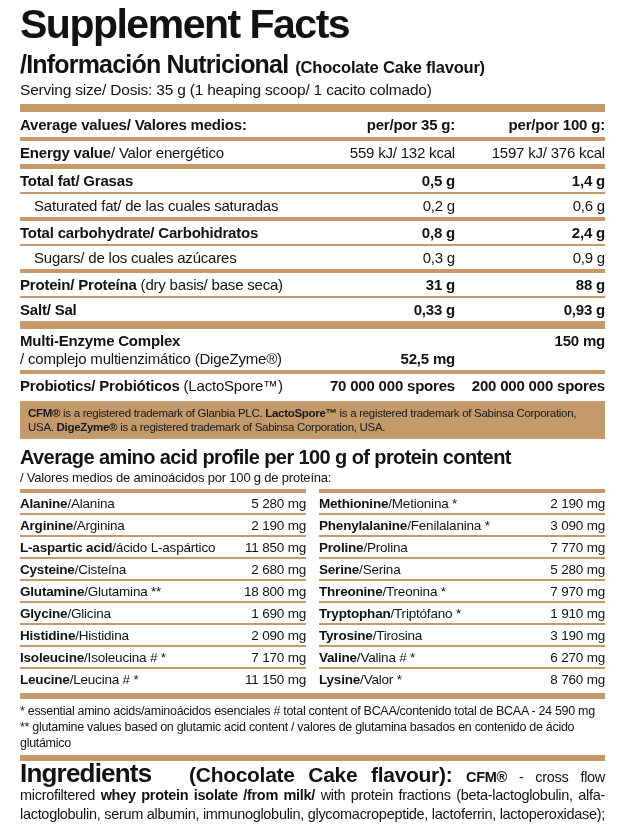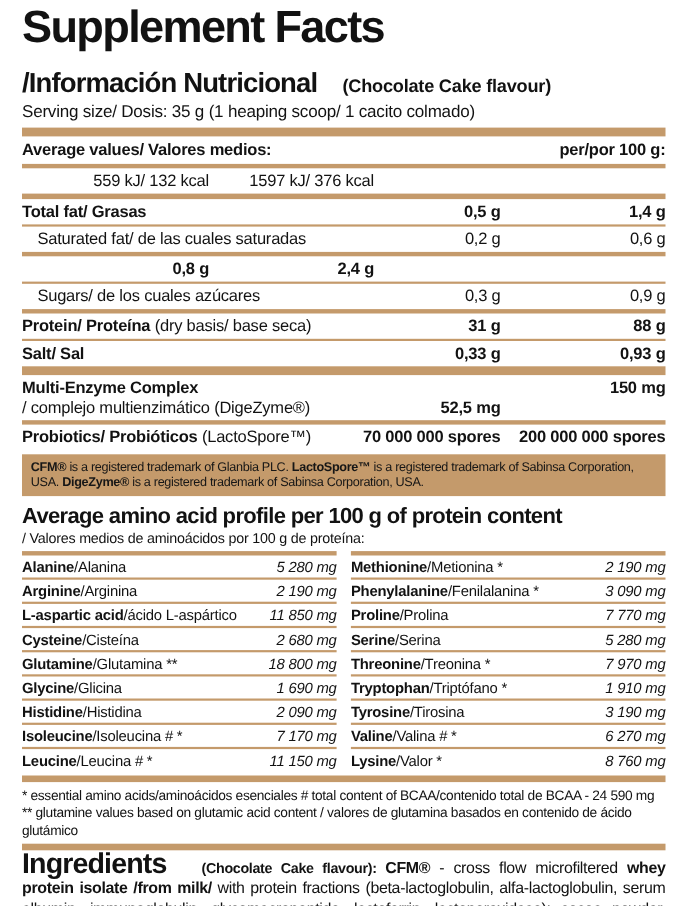--- a/index.html
+++ b/index.html
@@ -6,21 +6,21 @@
   body {
     width:625px; height:824px;
     background:#ffffff; color:#121212;
     font-family:"Liberation Sans", sans-serif;
     letter-spacing:-0.2px;
   }
   .page { padding:4px 20px 0 20px; }
 
   
   .title { font-size:41px; font-weight:bold; letter-spacing:-1.5px; line-height:1.02; margin:0; }
-  .subrow { display:flex; align-items:baseline; gap:23px; margin-top:16px; }
+  .subrow { display:flex; align-items:baseline; gap:7px; margin-top:4px; }
   .subtitle { font-size:25px; font-weight:bold; letter-spacing:-0.8px; }
   .flav { font-size:16.5px; font-weight:bold; }
   .serving { font-size:15.5px; margin:2px 0 5px 0; }
 
   
   .bar   { height:8px; background:#c49a6b; }
   .sep-t { height:2px; background:#c49a6b; }
   .sep-m { height:4px; background:#c49a6b; }
   .sep-m5{ height:5px; background:#c49a6b; }
   .bar-s { height:6px; background:#c49a6b; }
@@ -47,72 +47,75 @@
 
   
   .atitle { font-size:20px; font-weight:bold; letter-spacing:-0.6px; margin-top:4px; }
   .asub { font-size:13px; margin:1px 0 4px 0; }
   .amino-wrap { display:flex; gap:13px; }
   .acol { flex:1; border-top:4px solid #c49a6b; }
   .arow { display:flex; justify-content:space-between; align-items:baseline;
           padding:3px 0 2px 0; border-bottom:2px solid #c49a6b; font-size:13.5px; }
   .arow:last-child { border-bottom:none; }
   .arow .an { white-space:nowrap; }
-  .arow .av { white-space:nowrap;font-style:italic; }
+  .arow .av { white-space:nowrap; }
 
   
   .fnwrap { margin:4px 0; font-size:12.5px; line-height:16px; letter-spacing:-0.3px; }
 
   
   .ing { margin-top:3px; font-size:14.5px; line-height:18.5px; text-align:justify; letter-spacing:-0.3px; }
   .ing-head { font-size:26px; font-weight:bold; letter-spacing:-0.8px; }
-  .ing-flav { font-size:13px; font-weight:bold;padding-left:24px; }
+  .ing-flav { font-size:21px; font-weight:bold;padding-left:24px; }
 </style>
 </head>
 <body>
 
 <div class="page">
 
   <div class="title">Supplement Facts</div>
   <div class="subrow">
     <span class="subtitle">/Información Nutricional</span>
     <span class="flav">(Chocolate Cake flavour)</span>
   </div>
   <div class="serving">Serving size/ Dosis: 35 g (1 heaping scoop/ 1 cacito colmado)</div>
 
   <div class="bar"></div>
 
   <div>
     <div class="nrow hdr">
       <span class="lbl">Average values/ Valores medios:</span>
+      <span class="v35">per/por 35 g:</span>
       <span class="v100">per/por 100 g:</span>
     </div>
     <div class="sep-m"></div>
 
     <div class="nrow">
+      <span class="lbl"><span class="b">Energy value</span><span>/ Valor energético</span></span>
       <span class="v35">559 kJ/ 132 kcal</span>
       <span class="v100">1597 kJ/ 376 kcal</span>
     </div>
     <div class="sep-m5"></div>
 
     <div class="nrow">
       <span class="lbl"><span class="b">Total fat/ Grasas</span><span></span></span>
       <span class="v35 b">0,5 g</span>
       <span class="v100 b">1,4 g</span>
     </div>
     <div class="sep-t"></div>
 
     <div class="nrow indent">
       <span class="lbl"><span class="b"></span><span>Saturated fat/ de las cuales saturadas</span></span>
       <span class="v35">0,2 g</span>
       <span class="v100">0,6 g</span>
     </div>
     <div class="sep-m"></div>
 
     <div class="nrow">
+      <span class="lbl"><span class="b">Total carbohydrate/ Carbohidratos</span><span></span></span>
       <span class="v35 b">0,8 g</span>
       <span class="v100 b">2,4 g</span>
     </div>
     <div class="sep-t"></div>
 
     <div class="nrow indent">
       <span class="lbl"><span class="b"></span><span>Sugars/ de los cuales azúcares</span></span>
       <span class="v35">0,3 g</span>
       <span class="v100">0,9 g</span>
     </div>

